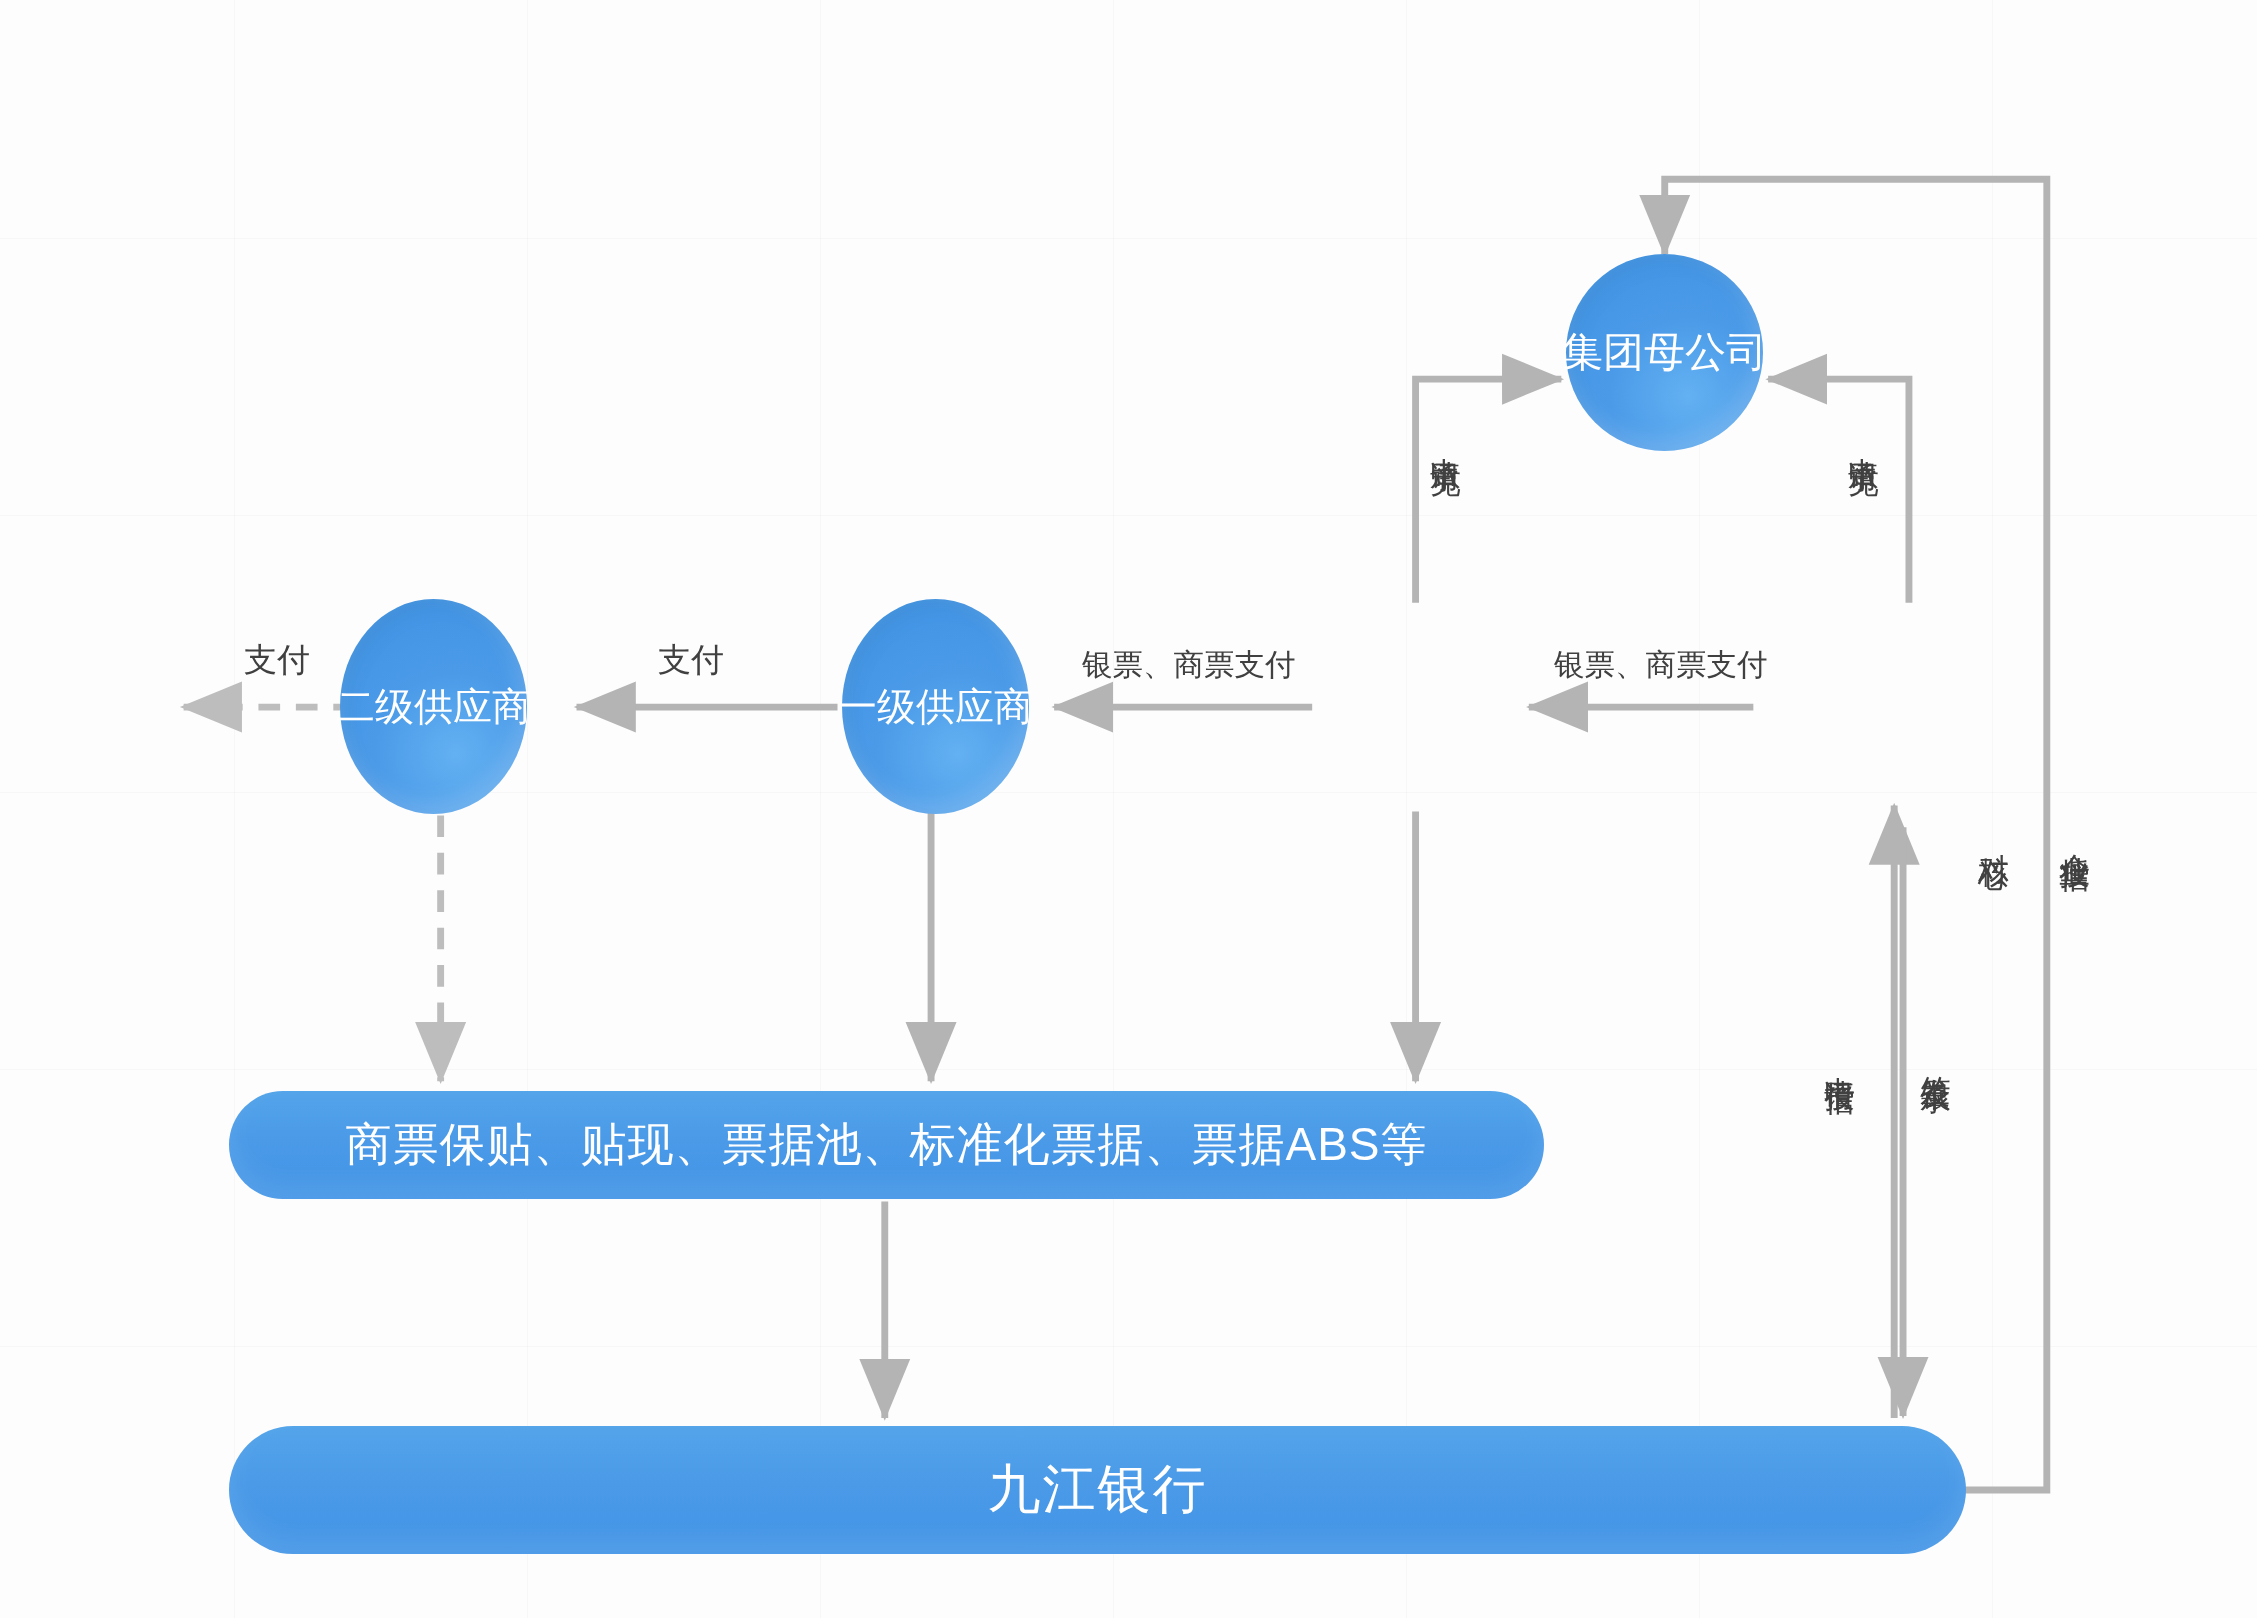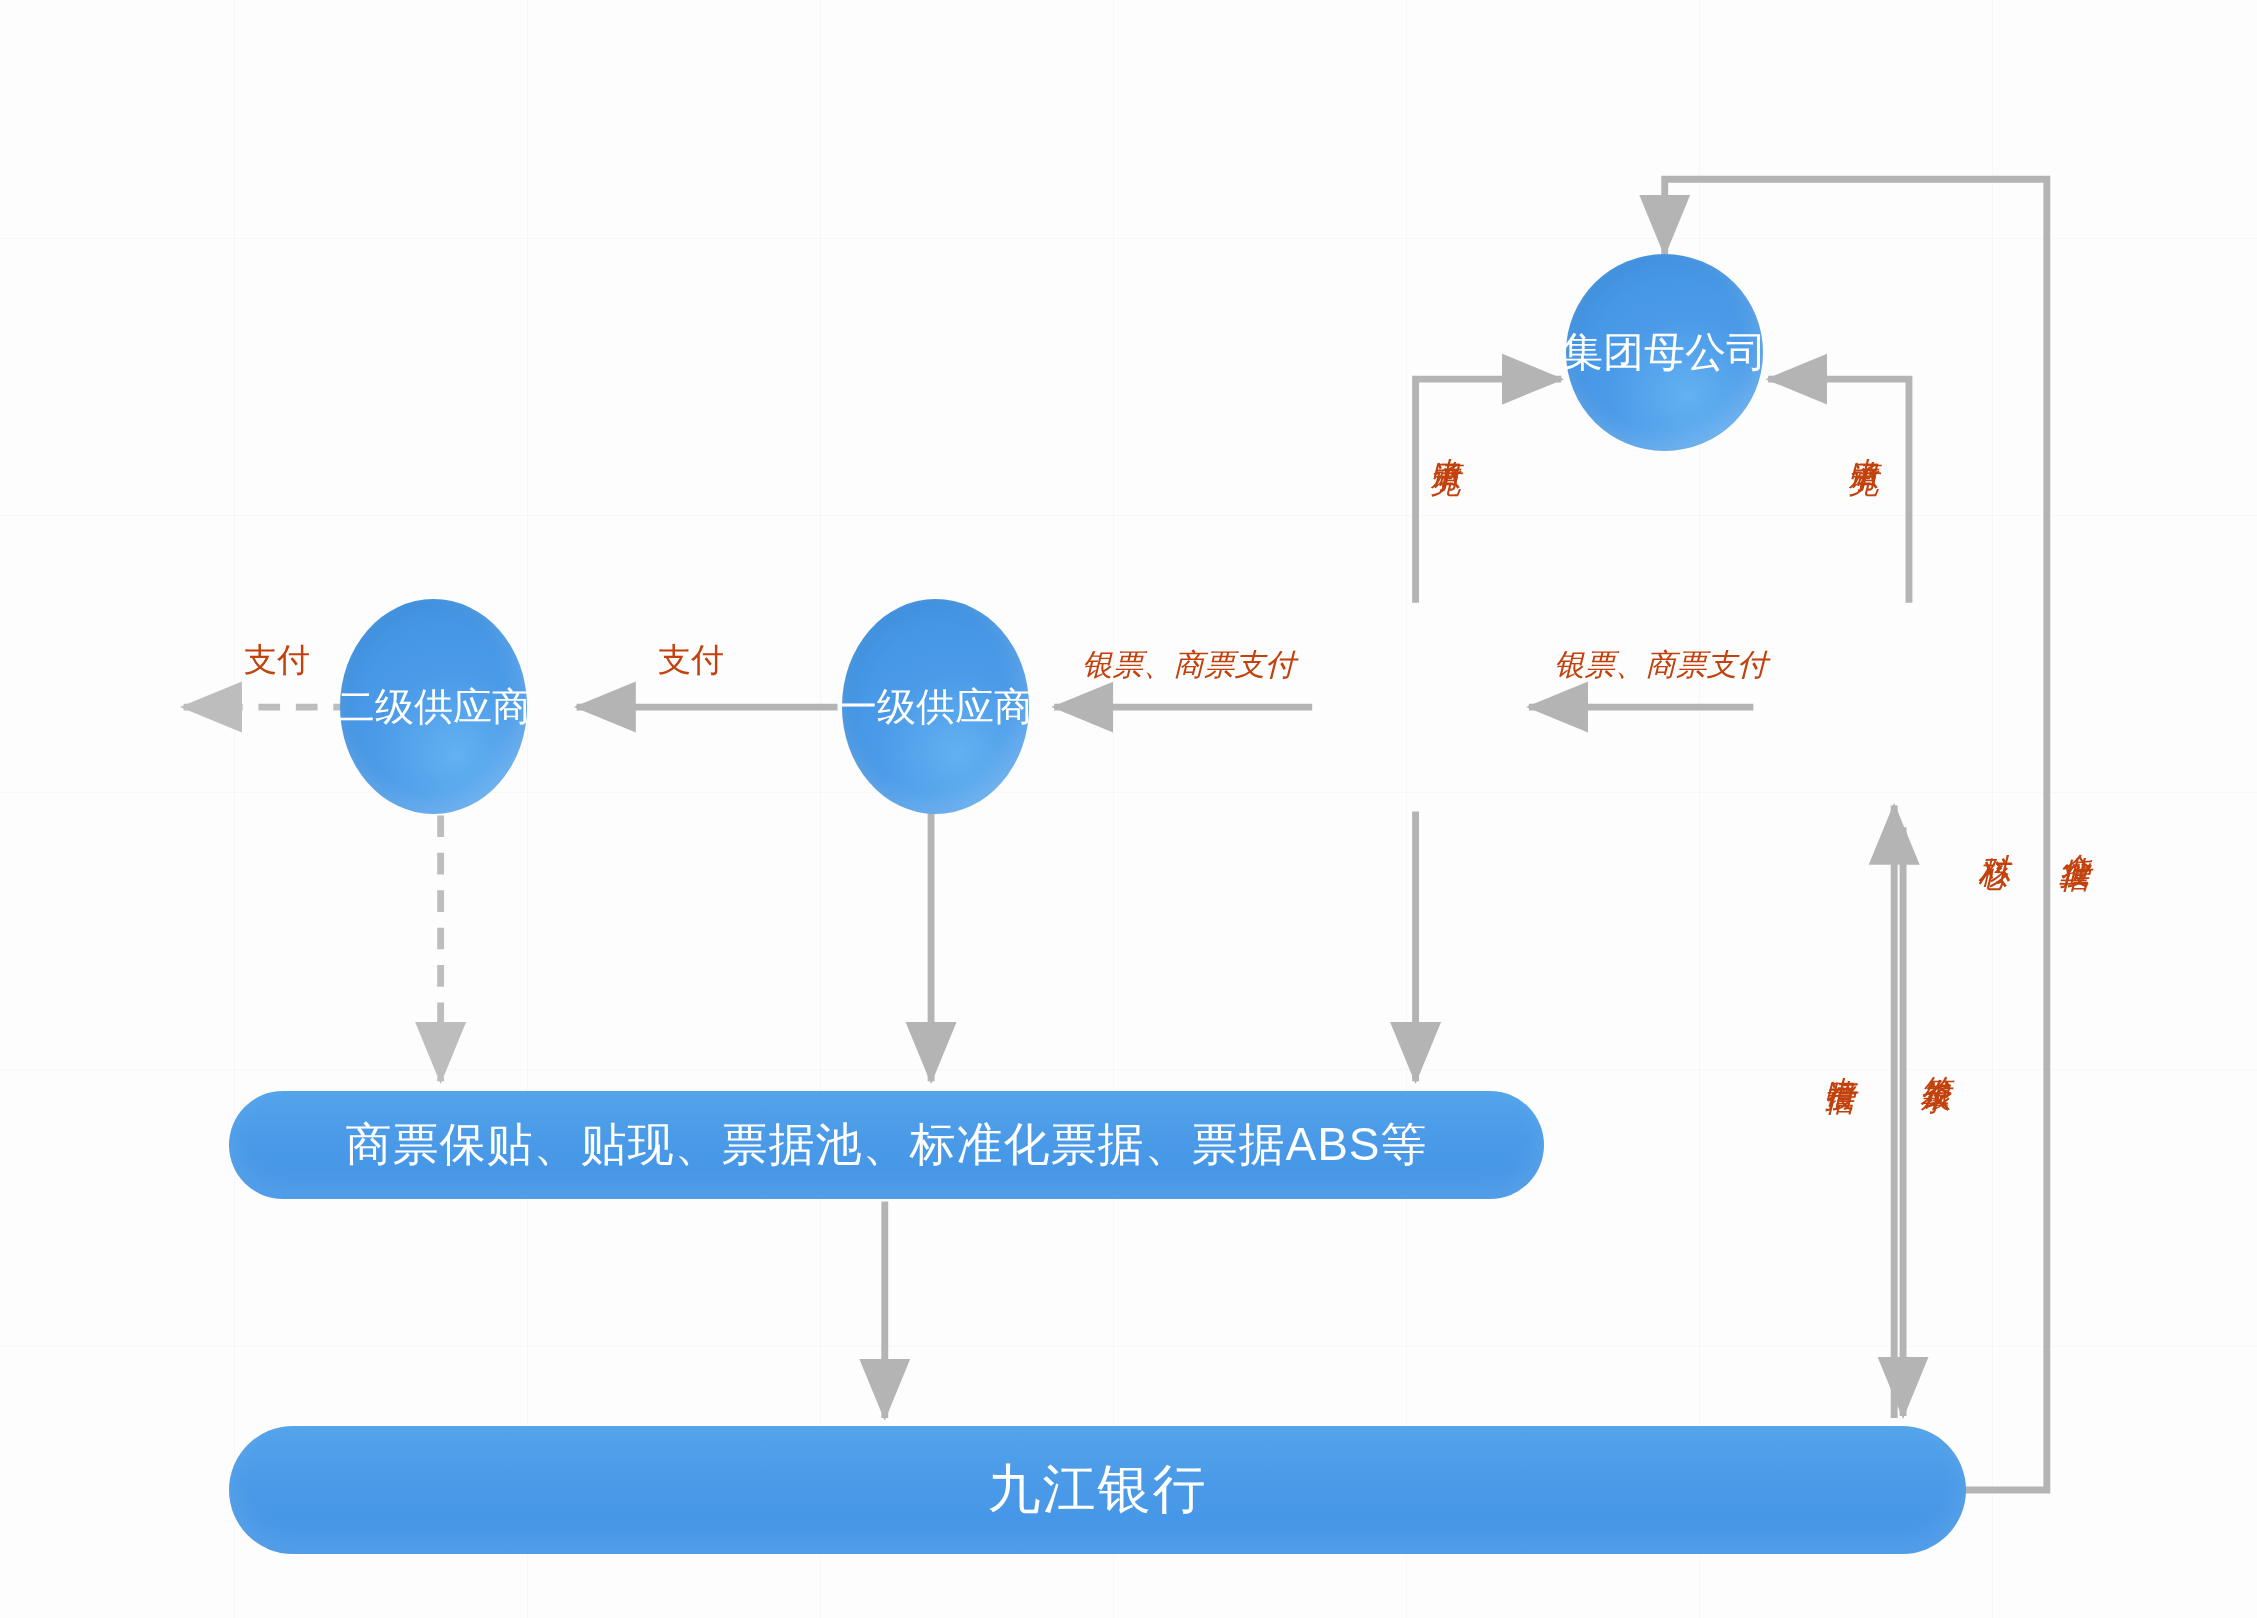--- a/index.html
+++ b/index.html
@@ -77,26 +77,26 @@
   }
   #banner-bank {
     border-radius: 69px;
     font-size: 53px;
     letter-spacing: 2px;
   }
 
   
   .elabel {
     position: absolute;
-    color: #c2410c;
+    color: #404040;
     font-size: 33px;
     white-space: nowrap;
     z-index: 4;
   }
-  .elabel.sm { font-size: 30.5px; font-style: italic; }
+  .elabel.sm { font-size: 30.5px; }
   .elabel.vert {
     writing-mode: vertical-rl;
     text-orientation: upright;
     letter-spacing: 3px;
     line-height: 1;
     white-space: nowrap;
   }
 </style>
 </head>
 <body>

